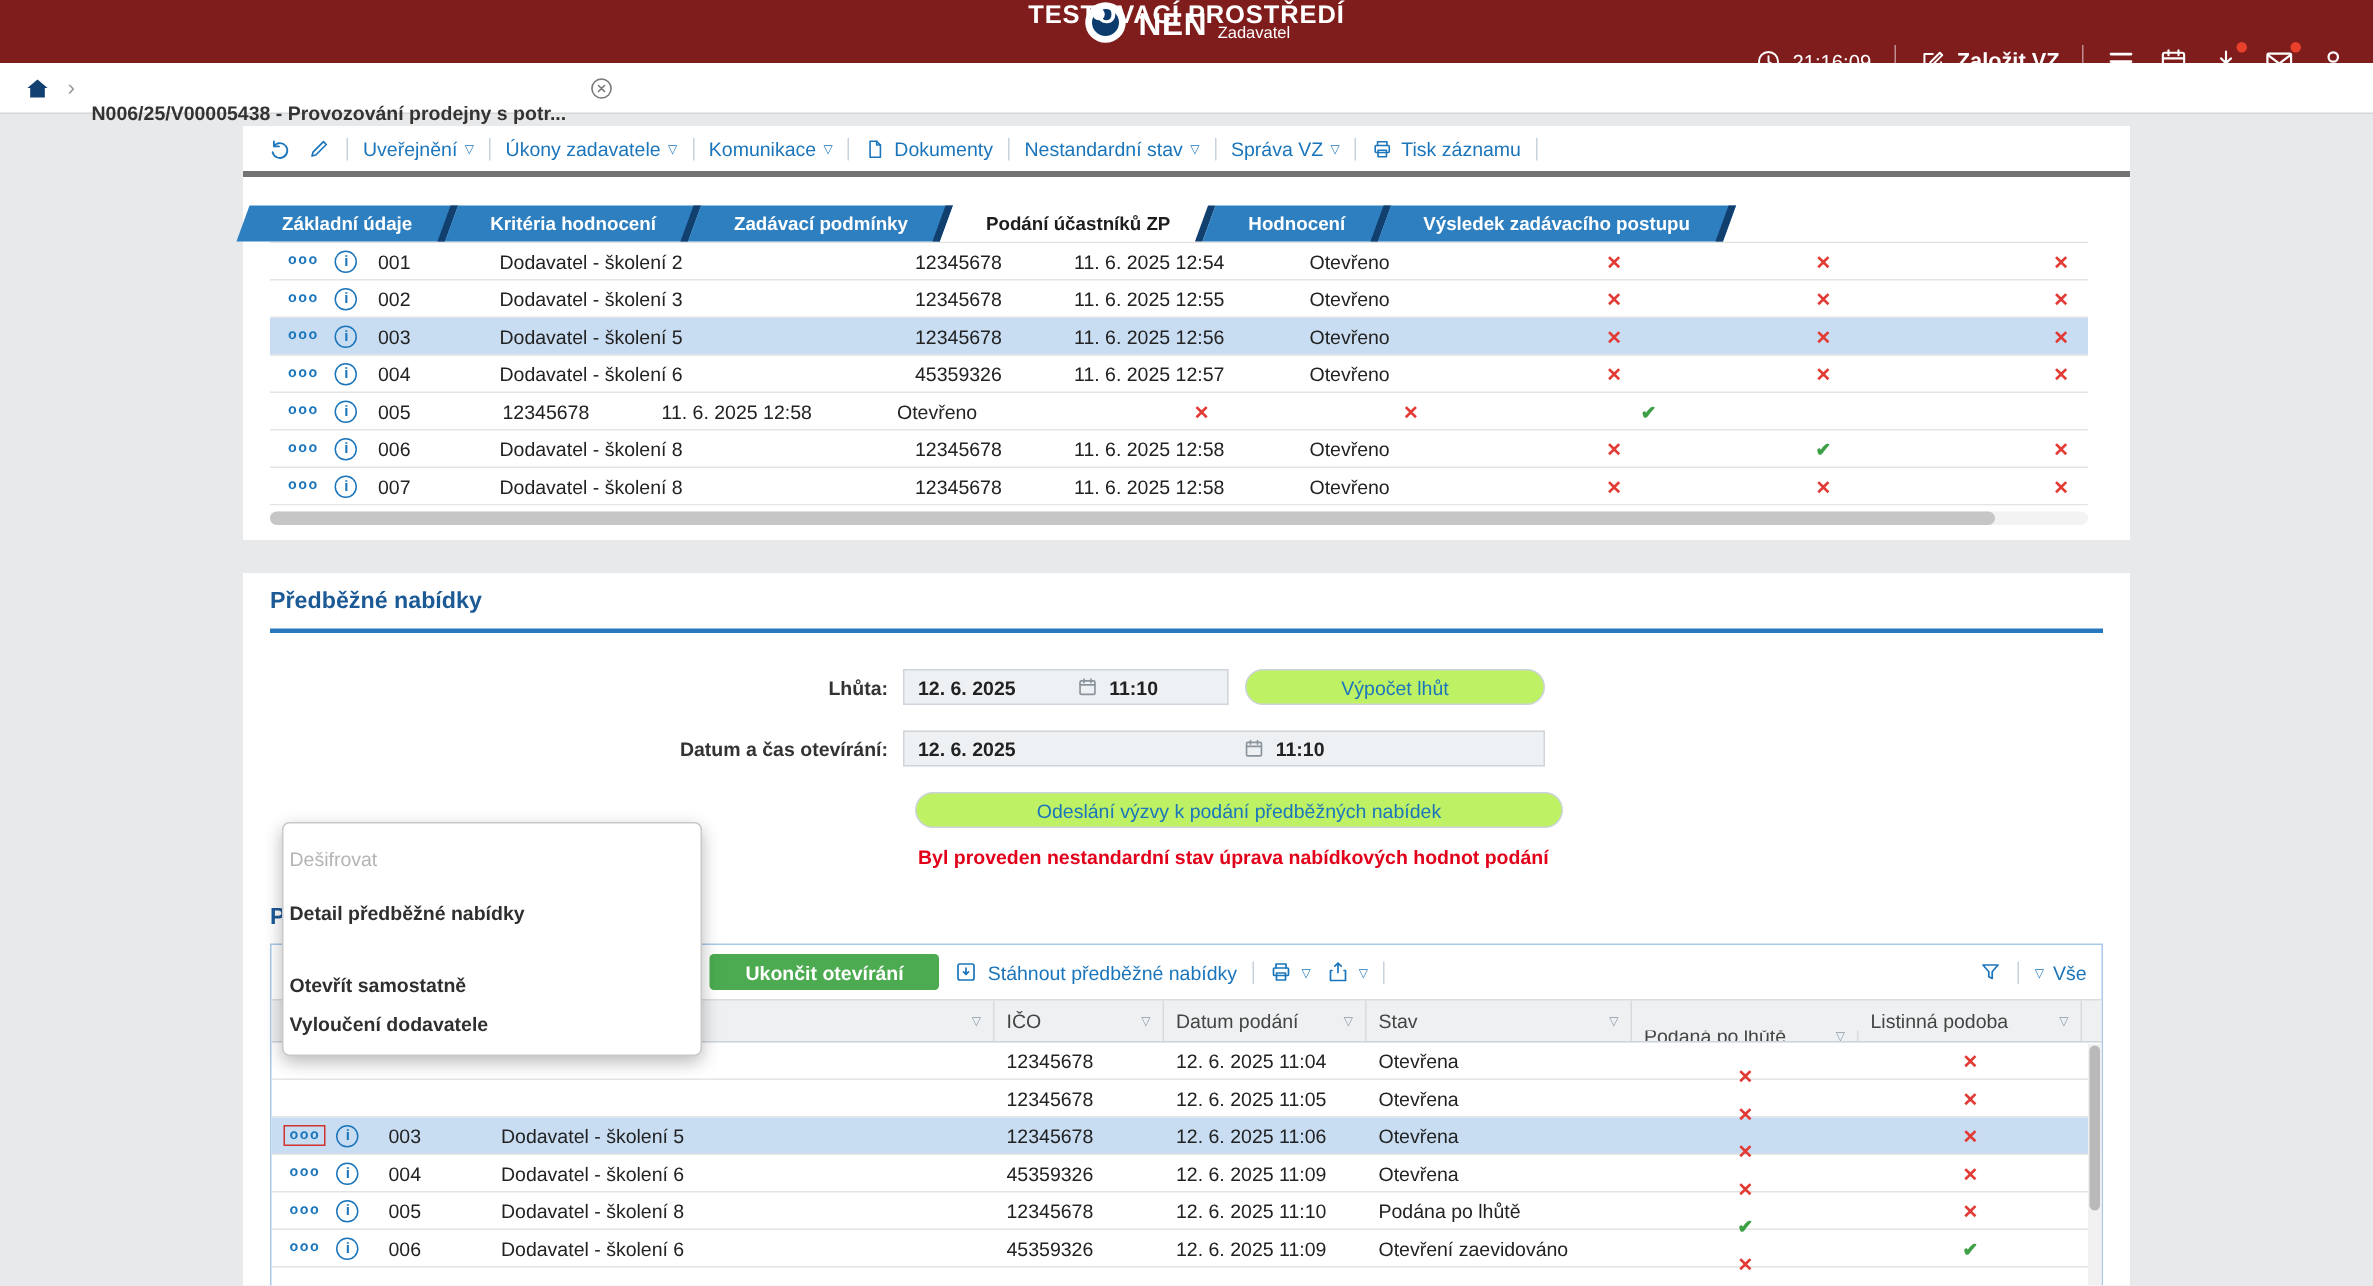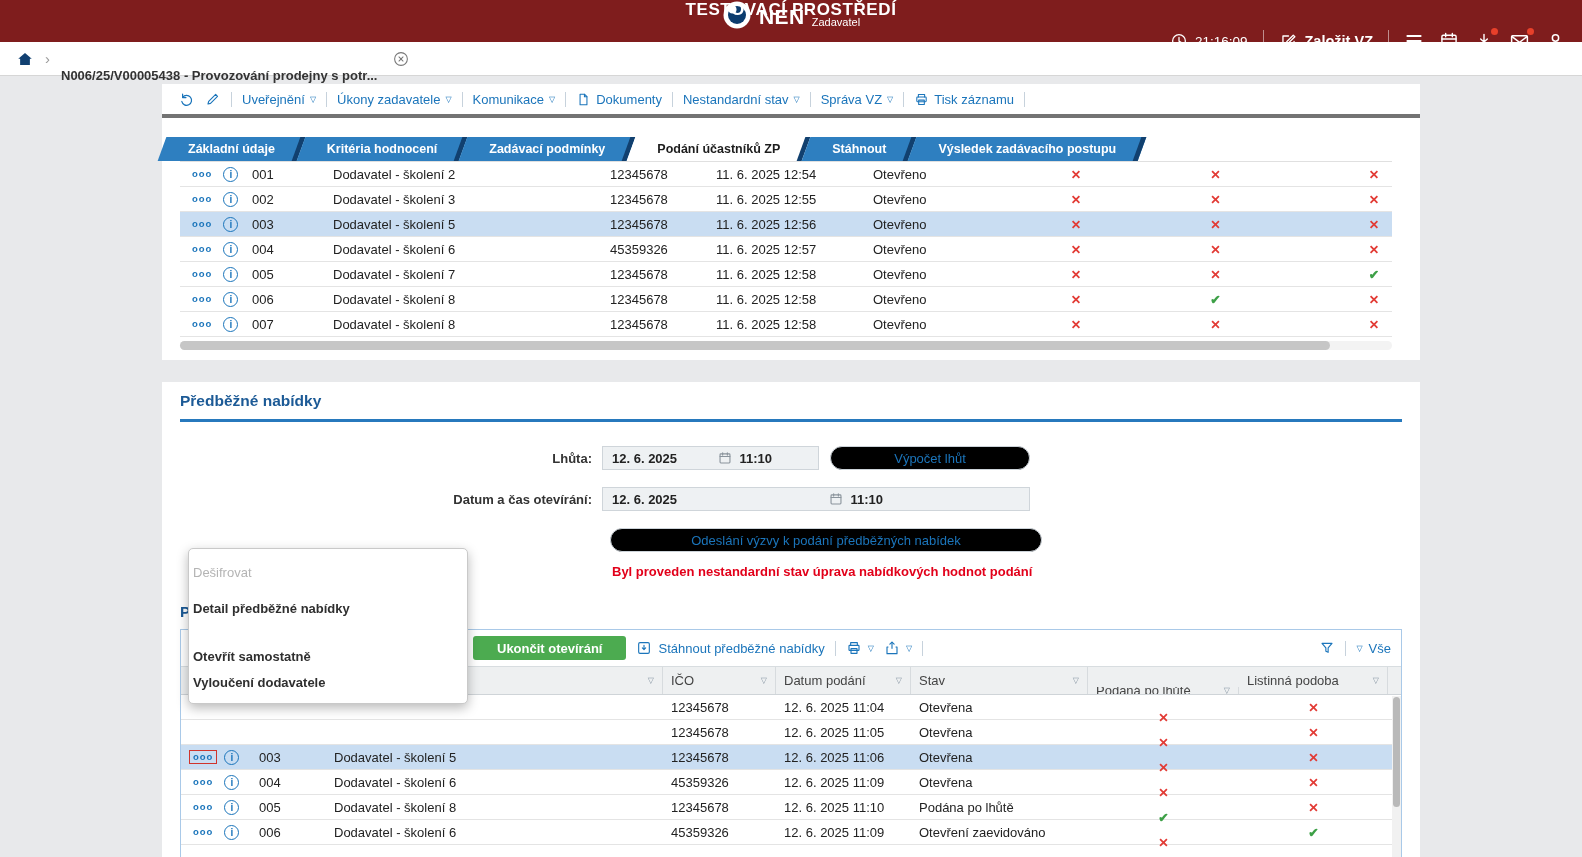--- a/index.html
+++ b/index.html
@@ -76,21 +76,21 @@
   .form-area { margin-top:24px; }
   .form-row { display:flex; align-items:center; margin-bottom:17px; }
   .form-label { width:422px; text-align:right; padding-right:10px; font-size:13px; font-weight:bold; color:#333; }
   .dt-field { height:24px; background:#eef1f3; border:1px solid #cfd5da; display:flex; align-items:center; padding:0 9px; font-size:13px; font-weight:bold; color:#222; gap:7px; cursor:text; }
   .f-deadline { width:217px; }
   .f-opening { width:428px; }
   .spacer { flex:1; }
   .spacer-r { width:30px; }
   .spacer-r2 { width:130px; }
   .cal { color:#8a949c; cursor:pointer; }
-  .btn-outline { height:24px; border:1px solid #ccd3d9; border-radius:12px; background:#000000; color:#1b75bb; font-size:13px; display:flex; align-items:center; justify-content:center; cursor:pointer; }
+  .btn-outline { height:24px; border:1px solid #ccd3d9; border-radius:12px; background:#bef264; color:#1b75bb; font-size:13px; display:flex; align-items:center; justify-content:center; cursor:pointer; }
   .btn-calc { width:200px; margin-left:11px; }
   .btn-send { width:432px; margin-left:430px; margin-top:0; }
   .warning { margin:12px 0 0 432px; color:#e2001a; font-weight:bold; font-size:13px; }
   .subsection-title { margin-top:24px; color:#1c5a96; font-size:15.5px; font-weight:bold; }
 
   
   .t2-wrap { margin-top:8px; width:1222px; border:1px solid #a9c9e8; position:relative; background:#fff; }
   .t2-toolbar { height:36px; display:flex; align-items:center; padding:0 10px; gap:10px; font-size:13px; }
   .btn-green { margin-left:282px; height:24px; padding:0 24px; background:#4cab50; color:#fff; font-weight:bold; font-size:13px; border-radius:3px; display:flex; align-items:center; cursor:pointer; white-space:nowrap; }
   .t2-link { color:#1b75bb; display:flex; align-items:center; gap:6px; cursor:pointer; white-space:nowrap; }
@@ -264,21 +264,21 @@
     <div class="tab">
         <span>Kritéria hodnocení</span>
       </div>
     <div class="tab">
         <span>Zadávací podmínky</span>
       </div>
     <div class="tab active">
         <span>Podání účastníků ZP</span>
       </div>
     <div class="tab">
-        <span>Stáhnout</span>
+        <span>Hodnocení</span>
       </div>
     <div class="tab">
         <span>Výsledek zadávacího postupu</span>
       </div>
   </div>
 
   <div class="t1-viewport">
     <div class="t1-inner">
 
         <div class="trow">
@@ -340,21 +340,20 @@
           <div class="cell c-m2 mark no">✕</div>
           <div class="cell c-m3 mark no">✕</div>
         </div>
 
         <div class="trow">
           <div class="cell c-act">
             <span class="dots">ooo</span>
             <span class="info-ic">i</span>
           </div>
           <div class="cell c-num">005</div>
-          <div class="cell c-name">Dodavatel - školení 7</div>
           <div class="cell c-ico">12345678</div>
           <div class="cell c-date">11. 6. 2025 12:58</div>
           <div class="cell c-status">Otevřeno</div>
           <div class="cell c-m1 mark no">✕</div>
           <div class="cell c-m2 mark no">✕</div>
           <div class="cell c-m3 mark yes">✔</div>
         </div>
 
         <div class="trow">
           <div class="cell c-act">

